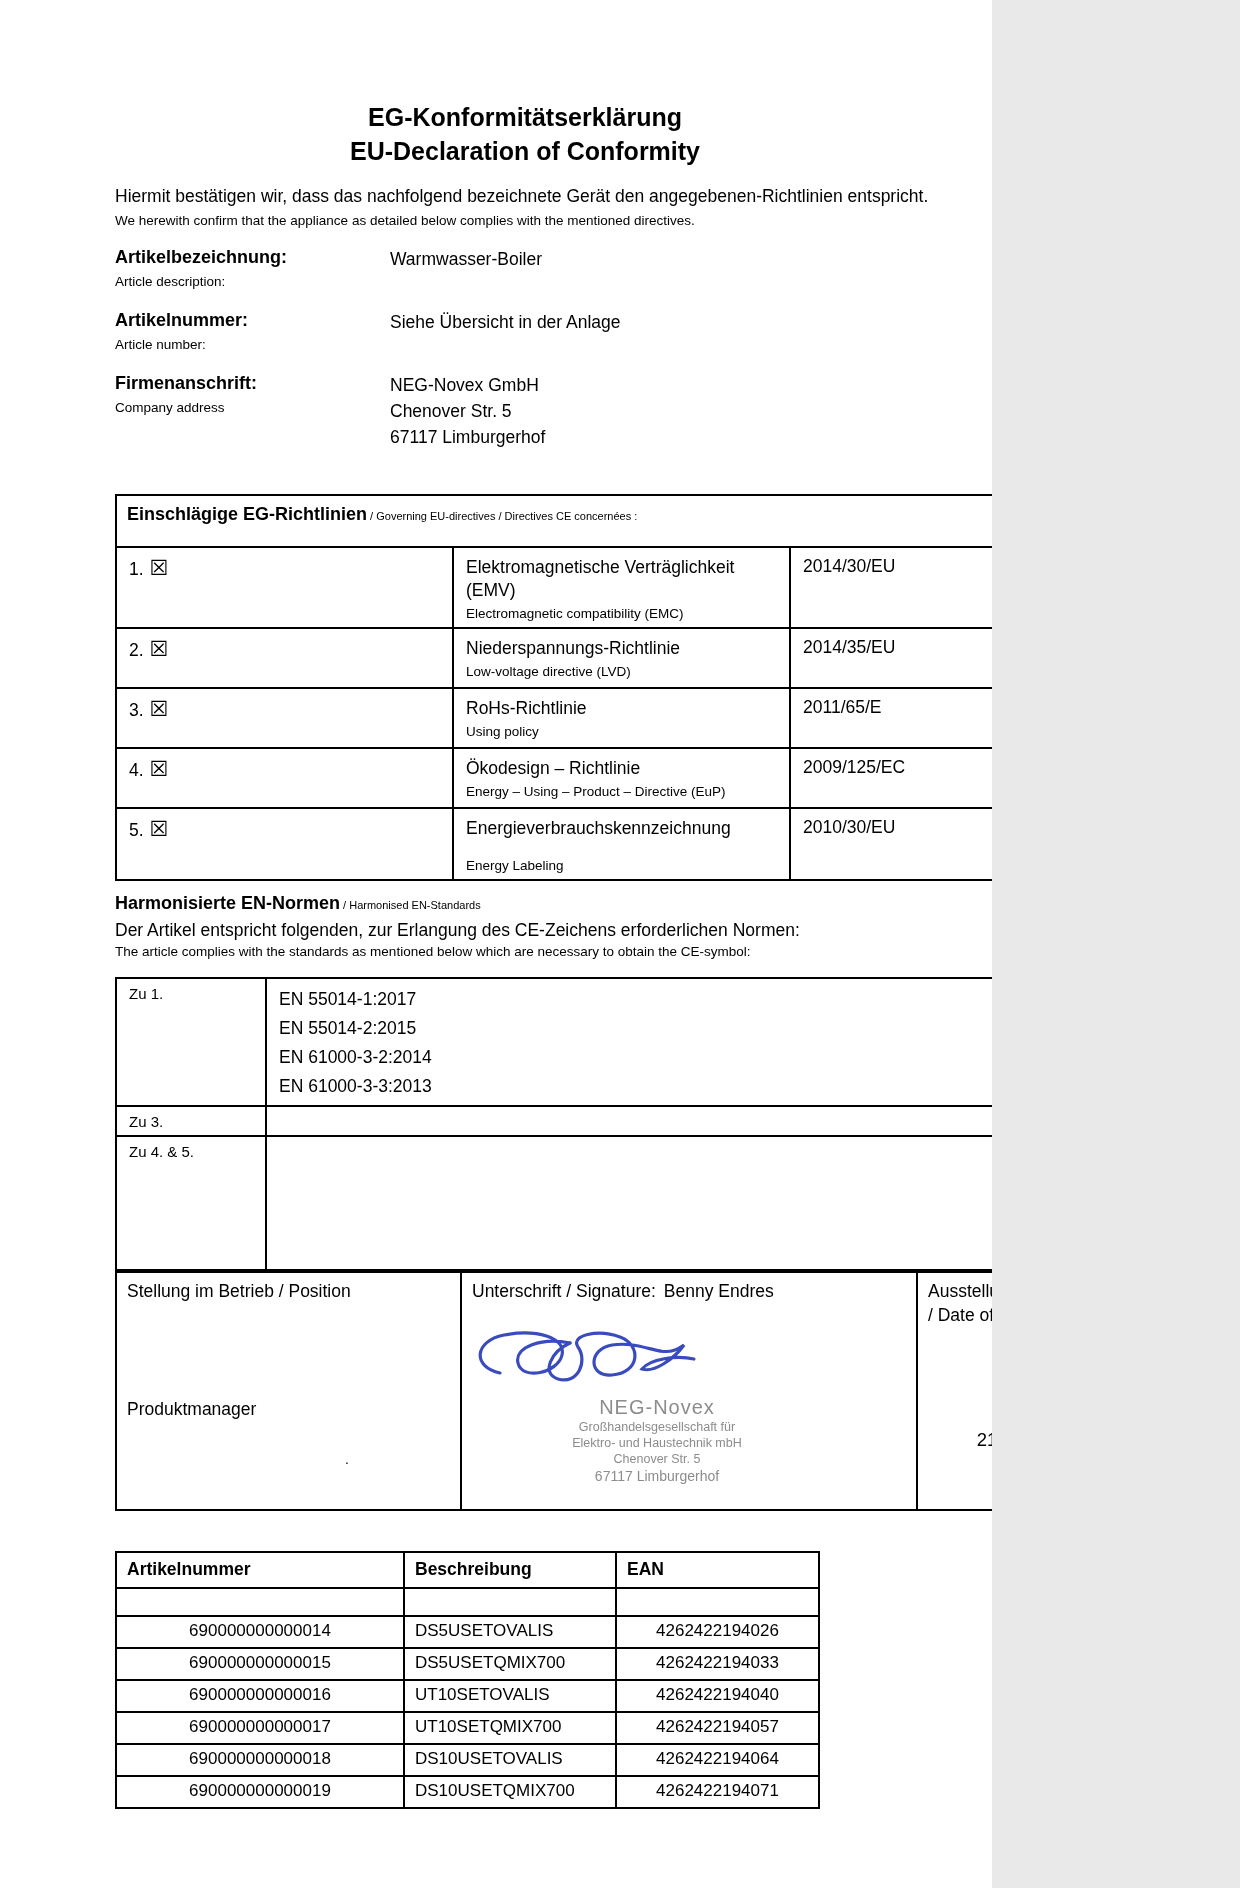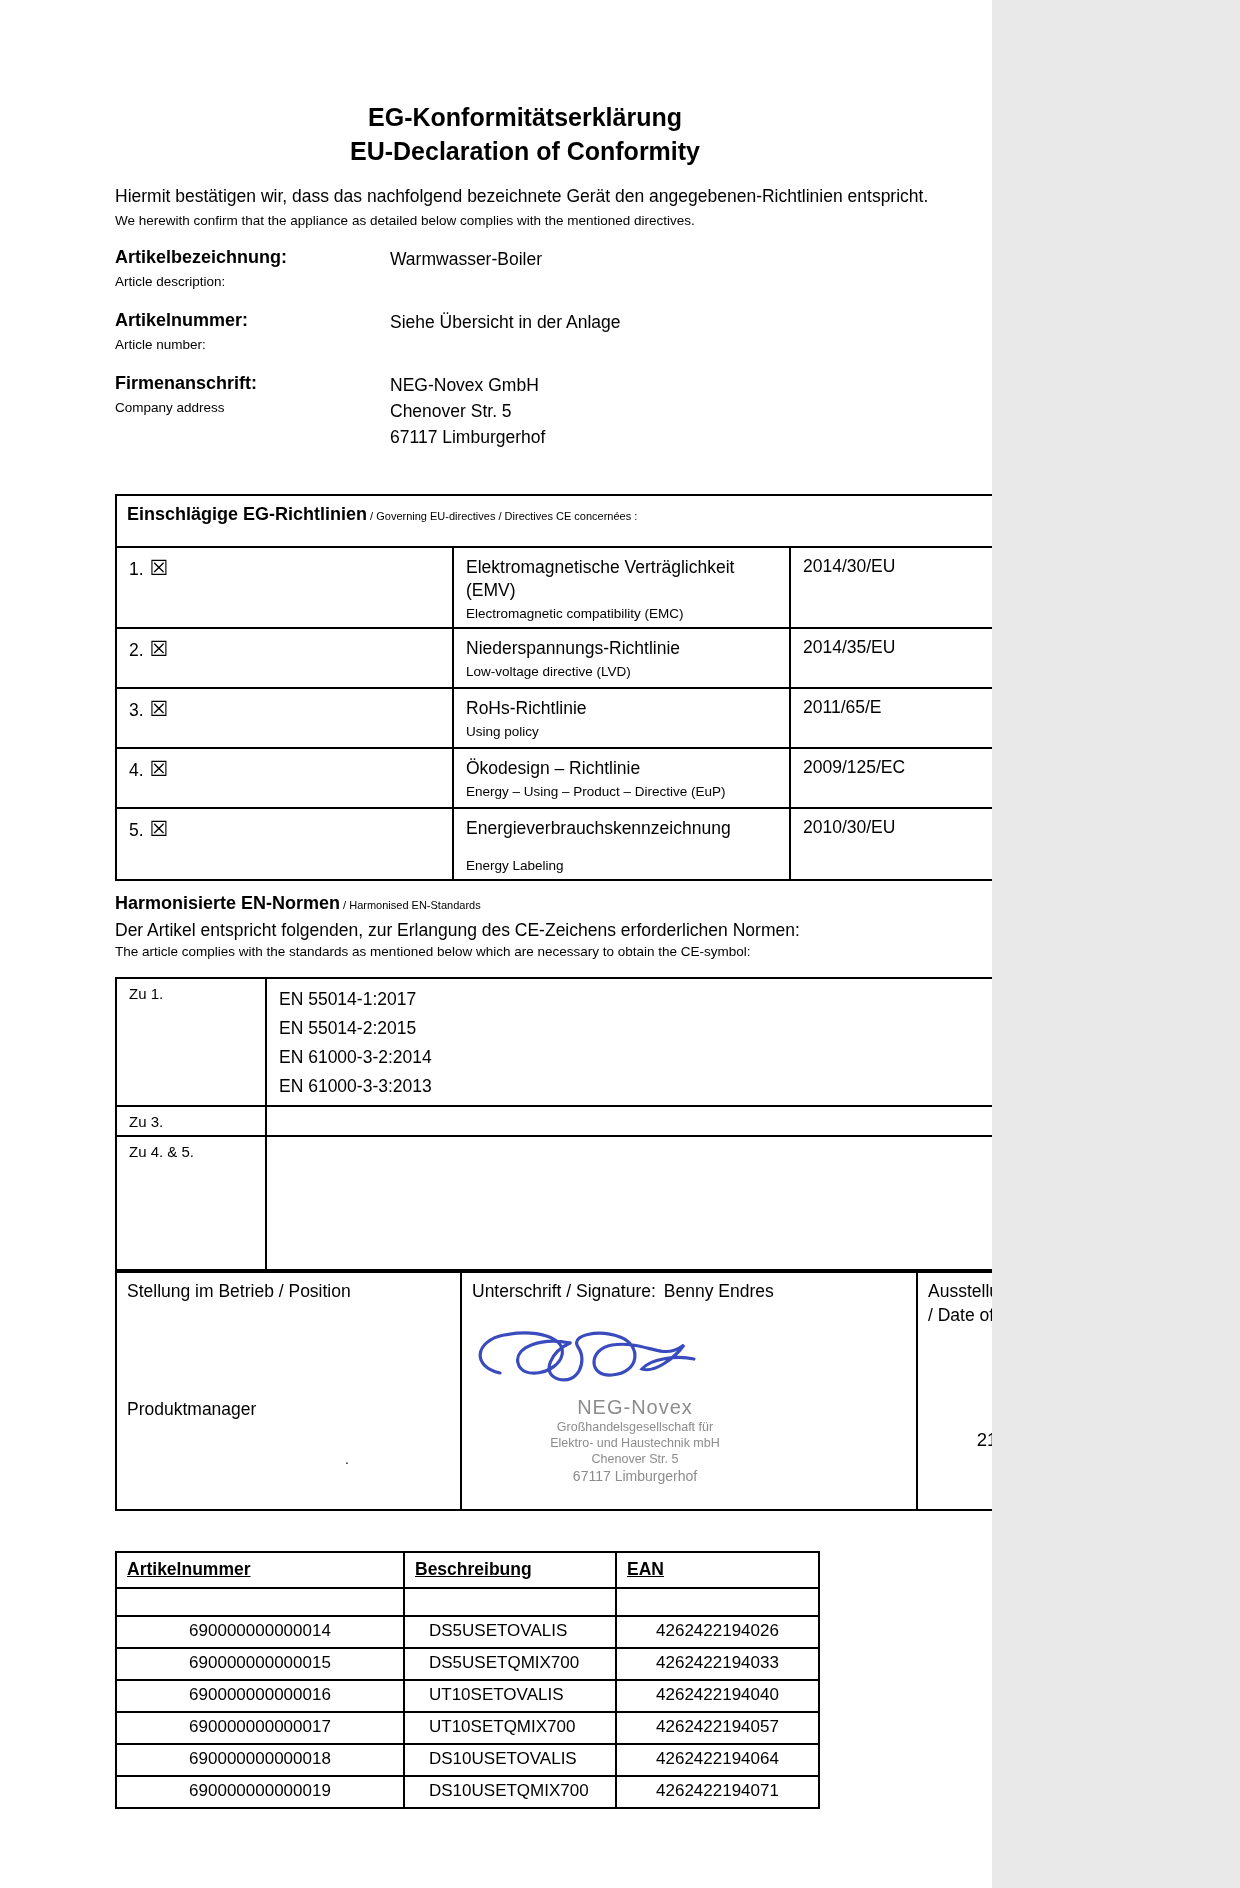--- a/index.html
+++ b/index.html
@@ -67,38 +67,38 @@
   .sig-table { width:1013px; margin-top:0; }
   .sig-table td { height:238px; }
   .sig-col-pos { width:345px; padding:6px 10px; position:relative; }
   .sig-col-sig { width:456px; padding:6px 10px; position:relative; }
   .sig-col-date { width:212px; padding:6px 10px; }
   .sig-head { font-size:17.5px; line-height:24px; }
   .pos-value { font-size:17.5px; margin-top:96px; }
   .stray-dot { position:absolute; left:228px; top:178px; font-size:14px; }
   .sig-name { font-size:17.5px; margin-left:8px; }
   .sig-svg { position:absolute; left:8px; top:48px; }
-  .stamp { position:absolute; left:48px; top:122px; width:250px; text-align:center; color:#8c8c8c; }
+  .stamp { position:absolute; left:70px; top:122px; width:250px; text-align:center; color:#8c8c8c; }
   .stamp-name { font-size:20px; letter-spacing:1px; line-height:24px; }
   .stamp-small { font-size:12.5px; line-height:16px; }
   .stamp-mid { font-size:14px; line-height:19px; }
   .date-value { font-size:18.5px; text-align:center; margin-top:102px; }
 
   
   .art-table { margin-top:40px; width:703px; }
   .art-table td { border-width:2px; }
   .art-col-1 { width:288px; }
   .art-col-2 { width:212px; }
   .art-col-3 { width:203px; }
   .art-head td { height:36px; padding:6px 0 0 10px; }
-  .art-head-label { font-size:17.5px; font-weight:bold; text-decoration:underline; }
+  .art-head-label { font-size:17.5px; font-weight:bold; }
   .art-empty td { height:28px; }
   .art-row td { height:32px; font-size:17px; padding-top:4px; }
   .art-cell-center { text-align:center; }
-  .art-cell-left { padding-left:24px; }
+  .art-cell-left { padding-left:10px; }
 </style>
 </head>
 <body>
 
 <div class="page">
   <div class="content">
 
     <div class="title-block">
       <div class="title-line">EG-Konformitätserklärung</div>
       <div class="title-line">EU-Declaration of Conformity</div>

